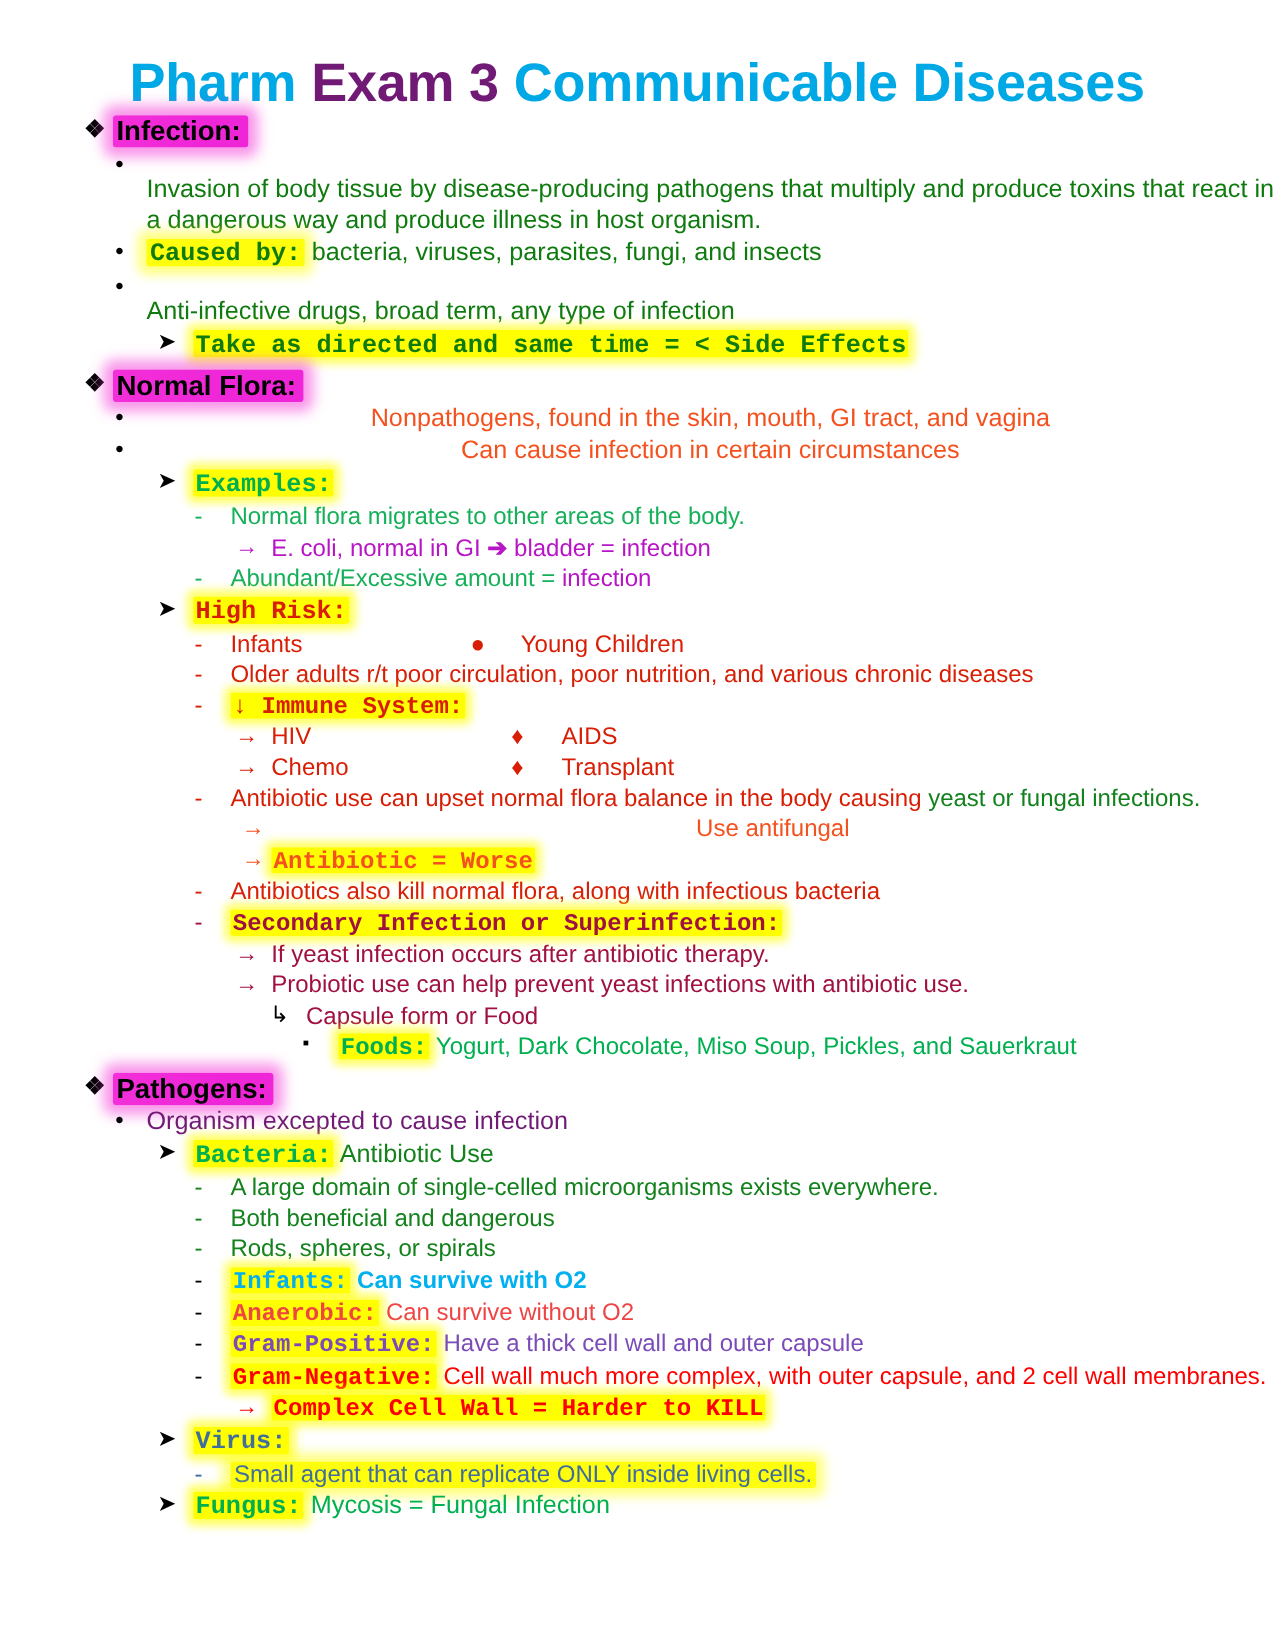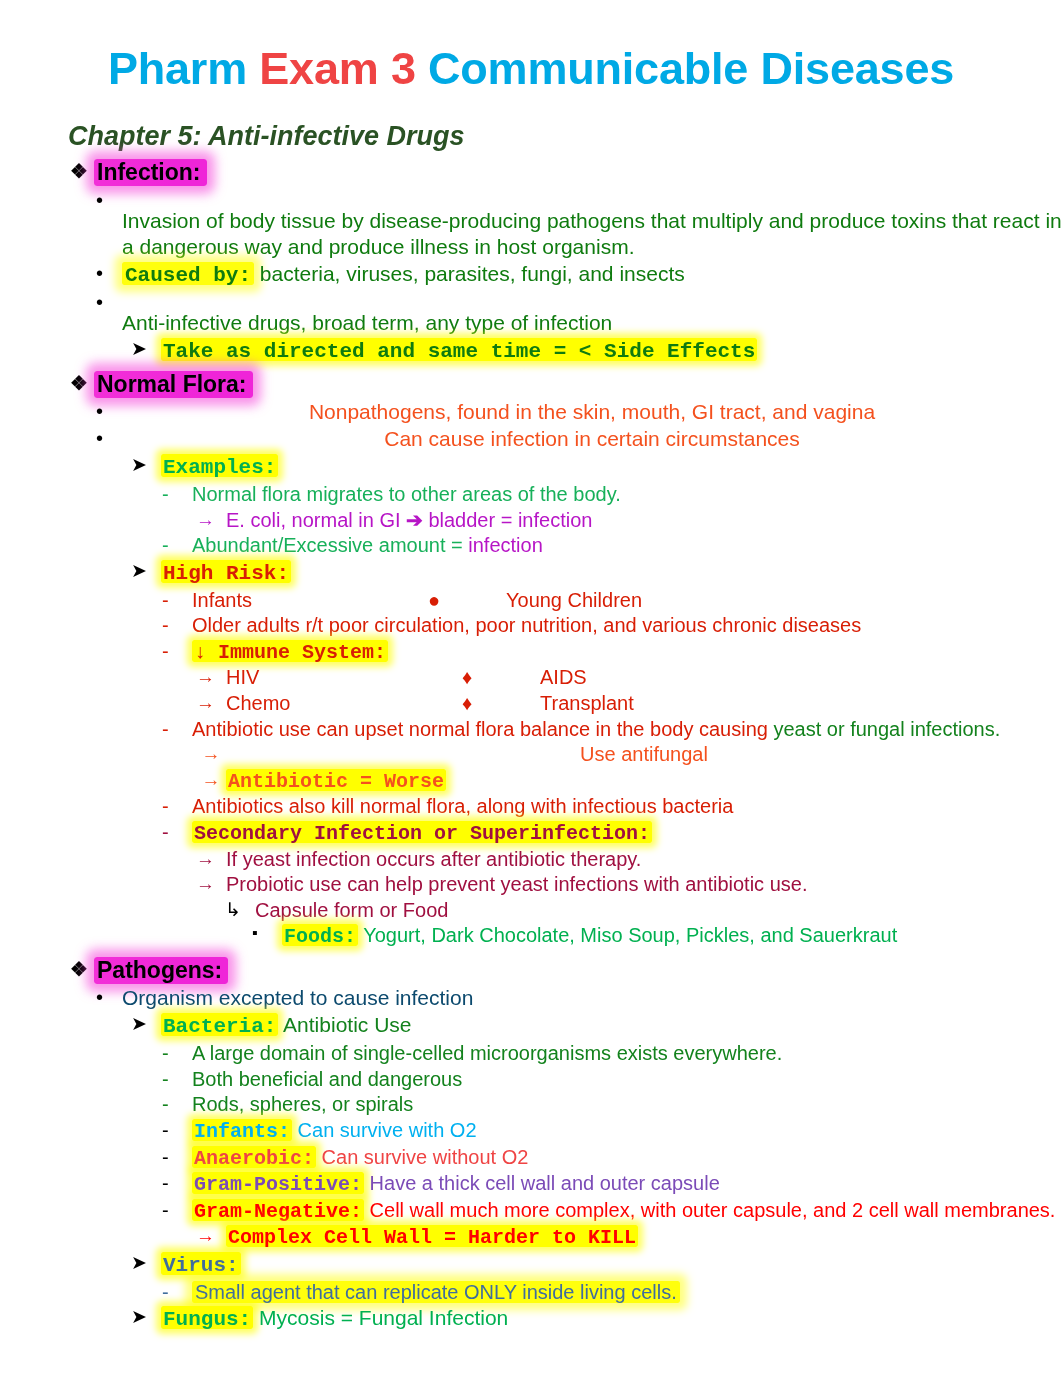--- a/index.html
+++ b/index.html
@@ -26,21 +26,21 @@
   
   .doc-title {
     text-align: center;
     font-size: 45px;
     font-weight: bold;
     line-height: 1.18;
     padding: 42px 95px 0 95px;
     letter-spacing: -0.2px;
   }
   .t-blue { color: #00a9e5; text-align: center; }
-  .t-red  { color: #ef4444; }
+  .t-red  { color: #701a75; }
 
   .chapter-heading {
     font-size: 27px;
     font-weight: bold;
     font-style: italic;
     color: #2a5224;
     margin: 26px 0 6px 68px;
   }
 
   
@@ -76,25 +76,25 @@
   
   .c-black   { color: #000000; }
   .c-green   { color: #0f7b0f; margin-top: 20px; }
   .c-dkgreen { color: #13821d; }
   .c-spring  { color: #17b05a; }
   .c-emerald { color: #00b050; }
   .c-orange  { color: #f4511e; text-align: center; }
   .c-red2    { color: #d81e05; }
   .c-purered { color: #ff0000; }
   .c-maroon  { color: #a01040; }
-  .c-crimson { color: #0c4a6e; }
+  .c-crimson { color: #701a75; }
   .c-pink    { color: #ef4444; }
   .c-purple  { color: #b715c6; }
   .c-violet  { color: #7b4bb7; }
-  .c-cyan    { color: #00b0f0; }
+  .c-cyan    { color: #00b0f0; font-weight: bold; }
   .c-steel   { color: #3f6d9e; }
 
   b.lbl { font-weight: bold; font-family: Liberation Mono, monospace; }
 
   
   .hl-yellow {
     background: #ffff00;
     box-shadow: 0 0 7px 5px rgba(255,255,0,0.62);
     border-radius: 2px;
     padding: 0 2px;
@@ -108,34 +108,33 @@
     color: #000000;
   }
   .hl-yellow-soft {
     background: rgba(255,255,0,0.95);
     box-shadow: 0 0 9px 7px rgba(255,255,0,0.5);
     border-radius: 2px;
     padding: 0 3px;
   }
 
   
-  .twocol { display: flex; align-items: flex-end; gap: 36px; }
+  .twocol { display: flex; align-items: flex-end; }
   .twocol .colA { width: 200px; flex: 0 0 auto; }
   .twocol .midbul { width: 42px; flex: 0 0 auto; text-align: left; }
 </style>
 </head>
 <body>
 
 <div class="page">
 
   <div class="doc-title">
     <span class="t-blue">Pharm </span><span class="t-red">Exam 3</span><span class="t-blue"> Communicable Diseases</span>
   </div>
 
-  <div class="chapter-heading">Chapter 5: Anti-infective Drugs</div>
 
   <div class="row lvl0">
     <span class="bul c-black">❖</span>
     <span class="txt"><span class="hl-magenta">Infection:</span></span>
   </div>
 
   <div class="row lvl1">
     <span class="bul c-black">•</span>
     <span class="txt c-green">Invasion of body tissue by disease-producing pathogens that multiply and produce toxins that react in a dangerous way and produce illness in host organism.</span>
   </div>

